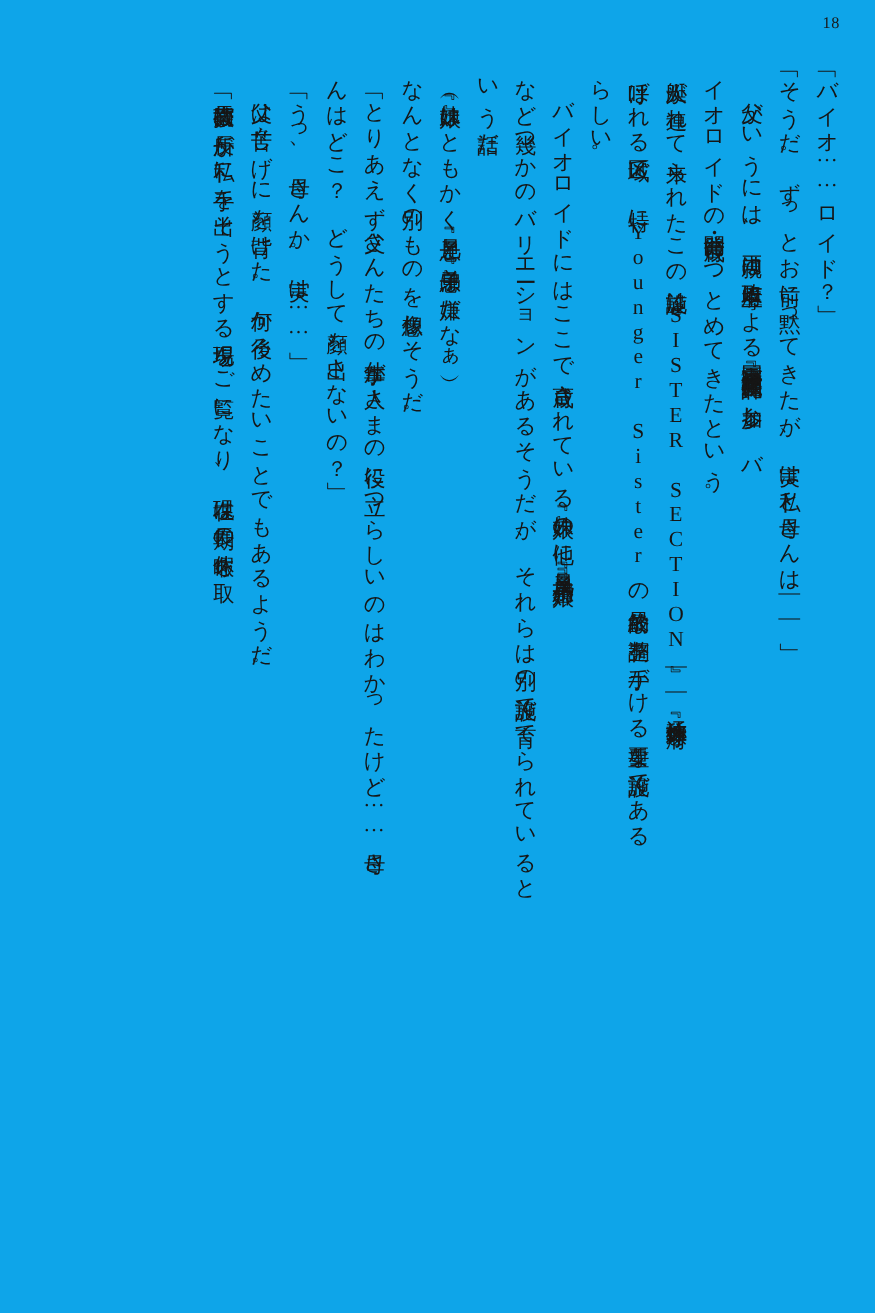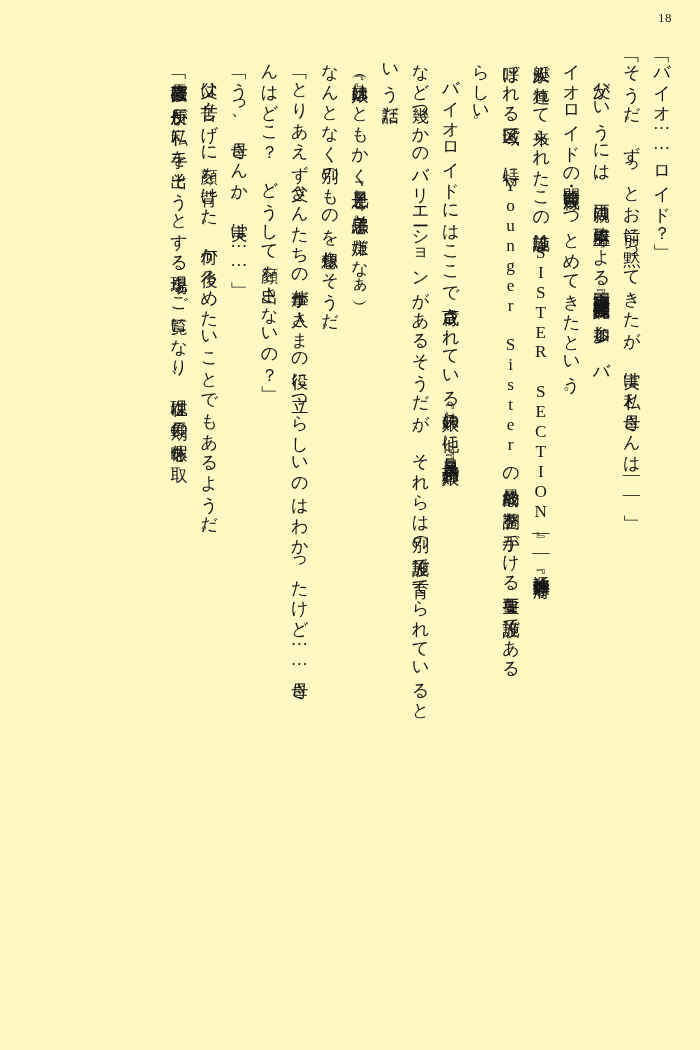--- a/index.html
+++ b/index.html
@@ -11,21 +11,21 @@
     width: 700px;
     height: 1050px;
     font-family: "Liberation Serif", "DejaVu Serif", serif;
     color: #1a1a1a;
     overflow: hidden;
     position: relative;
   }
   .page {
     position: absolute;
     inset: 0;
-    background: #fef9c3;
+    background: #0ea5e9;
   }
   .page-number {
     position: absolute;
     top: 10px;
     right: 28px;
     font-size: 13px;
     letter-spacing: 0.5px;
     color: #1a1a1a;
     font-family: "Liberation Serif", "DejaVu Serif", serif;
   }

